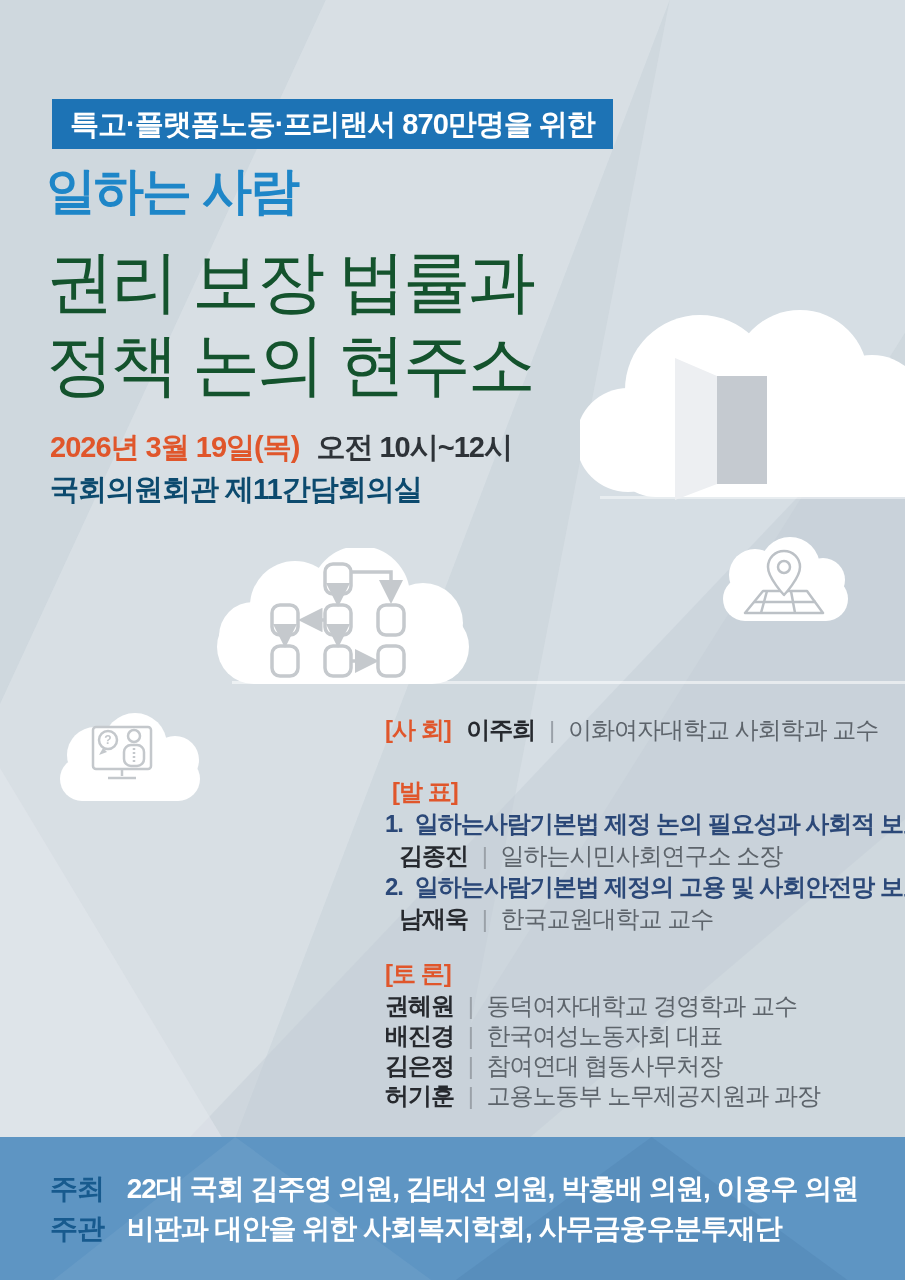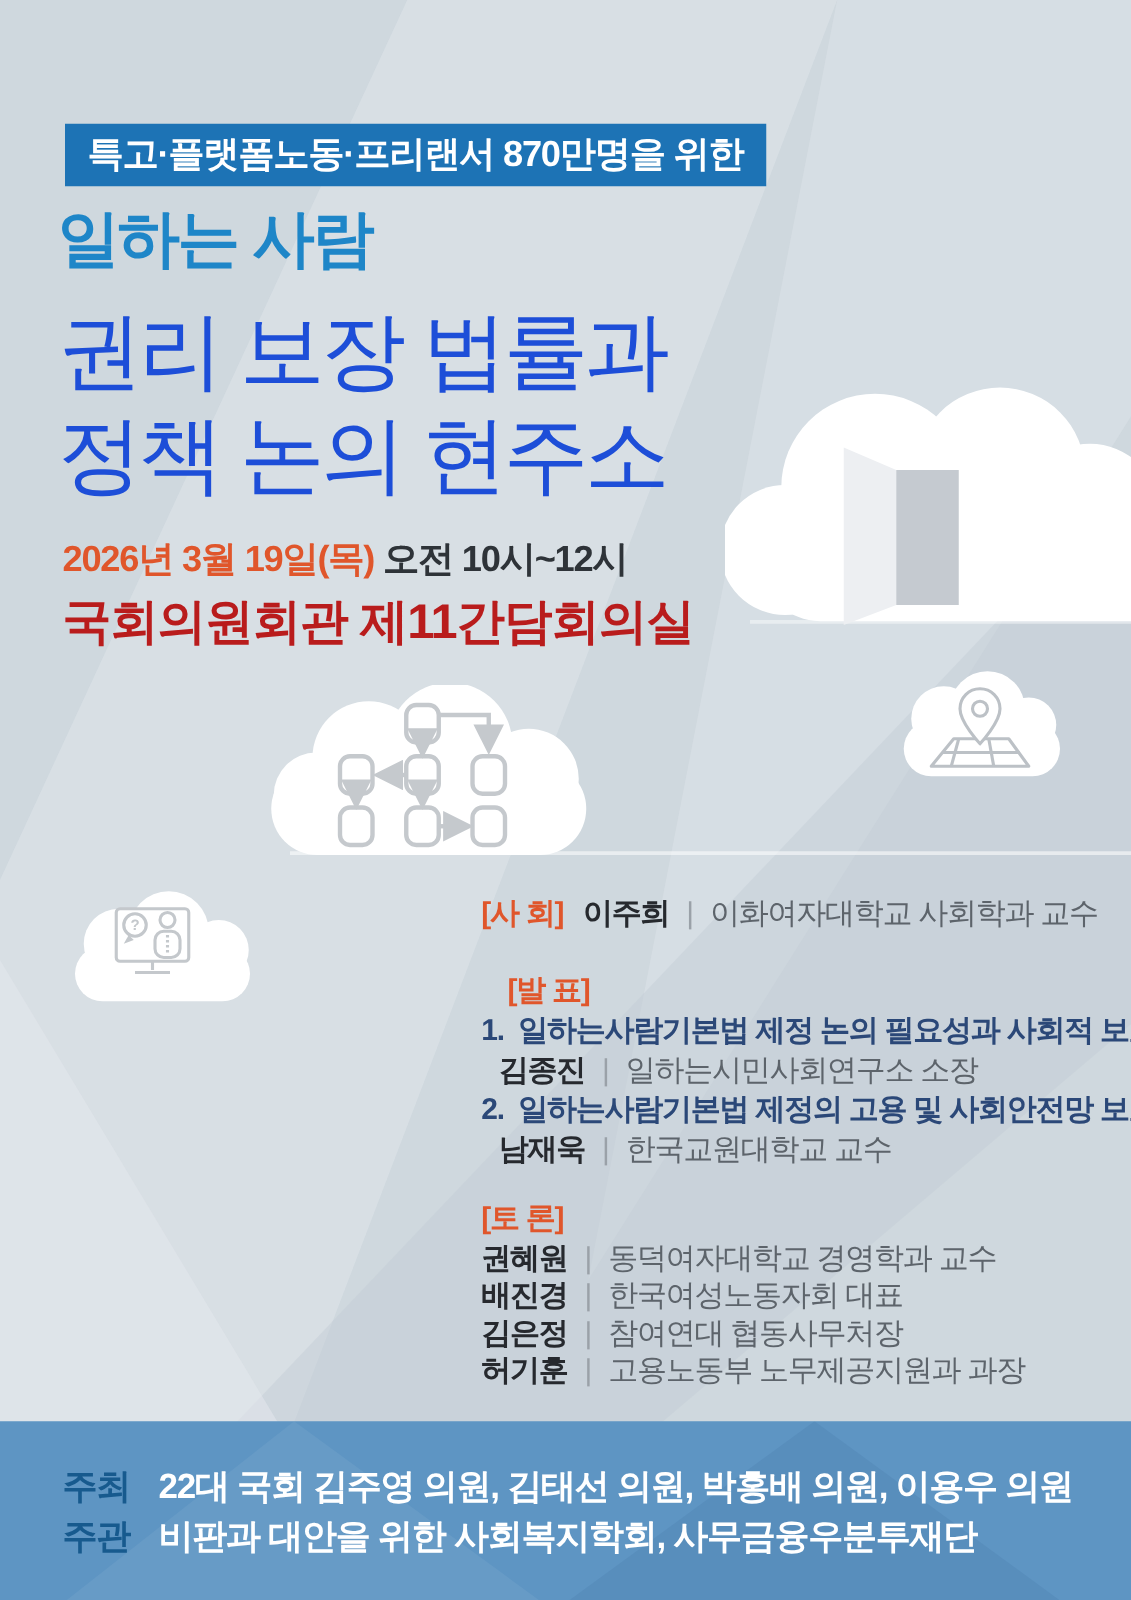--- a/index.html
+++ b/index.html
@@ -22,26 +22,26 @@
     position:absolute;left:52px;top:99px;height:50px;line-height:50px;
     background:#1d73b5;color:#ffffff;font-size:29px;font-weight:bold;
     padding:0 18px;letter-spacing:-1px;white-space:nowrap;
   }
   .title-hi{
     position:absolute;left:46px;top:158px;
     color:#1e86c8;font-size:50px;font-weight:900;letter-spacing:-2px;white-space:nowrap;
   }
   .title-rest{
     position:absolute;left:46px;top:240px;
-    color:#1d4ed8;font-size:68px;font-weight:300;letter-spacing:-3px;line-height:83px;white-space:nowrap;
+    color:#14532d;font-size:68px;font-weight:300;letter-spacing:-3px;line-height:83px;white-space:nowrap;
   }
   .dateline{position:absolute;left:50px;top:428px;font-size:29px;font-weight:bold;letter-spacing:-1px;white-space:nowrap;}
   .dateline .d{color:#e0562b;}
-  .dateline .t{color:#2e3338;}
-  .venue{position:absolute;left:50px;top:470px;font-size:39px;font-weight:bold;letter-spacing:-1px;color:#b91c1c;white-space:nowrap;}
+  .dateline .t{color:#2e3338;margin-left:10px;}
+  .venue{position:absolute;left:50px;top:470px;font-size:29px;font-weight:bold;letter-spacing:-1px;color:#0c4a6e;white-space:nowrap;}
 
   
   .prow{position:absolute;font-size:24px;letter-spacing:-1px;white-space:nowrap;color:#5d646b;}
   .olabel{color:#e0562b;font-weight:bold;margin-right:10px;}
   .pname{color:#26292e;font-weight:bold;}
   .pdiv{color:#9aa1a8;margin:0 8px;font-weight:normal;}
   .paffil{color:#5d646b;font-weight:normal;}
   .ptitle{color:#2b4878;font-weight:bold;}
   .pno{color:#2b4878;font-weight:bold;margin-right:6px;}
 
@@ -163,21 +163,21 @@
   </div>
   <div class="venue">국회의원회관 제11간담회의실</div>
 
   <div class="prow" style="left:385px;top:714px;">
     <span class="olabel">[사 회]</span>
     <span class="pname">이주희</span>
     <span class="pdiv">|</span>
     <span class="paffil">이화여자대학교 사회학과 교수</span>
   </div>
 
-  <div class="prow" style="left:406px;top:776px;">
+  <div class="prow" style="left:392px;top:776px;">
     <span class="olabel">[발 표]</span>
   </div>
   <div class="prow" style="left:385px;top:808px;">
     <span class="pno">1.</span>
     <span class="ptitle">일하는사람기본법 제정 논의 필요성과 사회적 보호 검토</span>
   </div>
   <div class="prow" style="left:399px;top:840px;">
     <span class="pname">김종진</span>
     <span class="pdiv">|</span>
     <span class="paffil">일하는시민사회연구소 소장</span>

